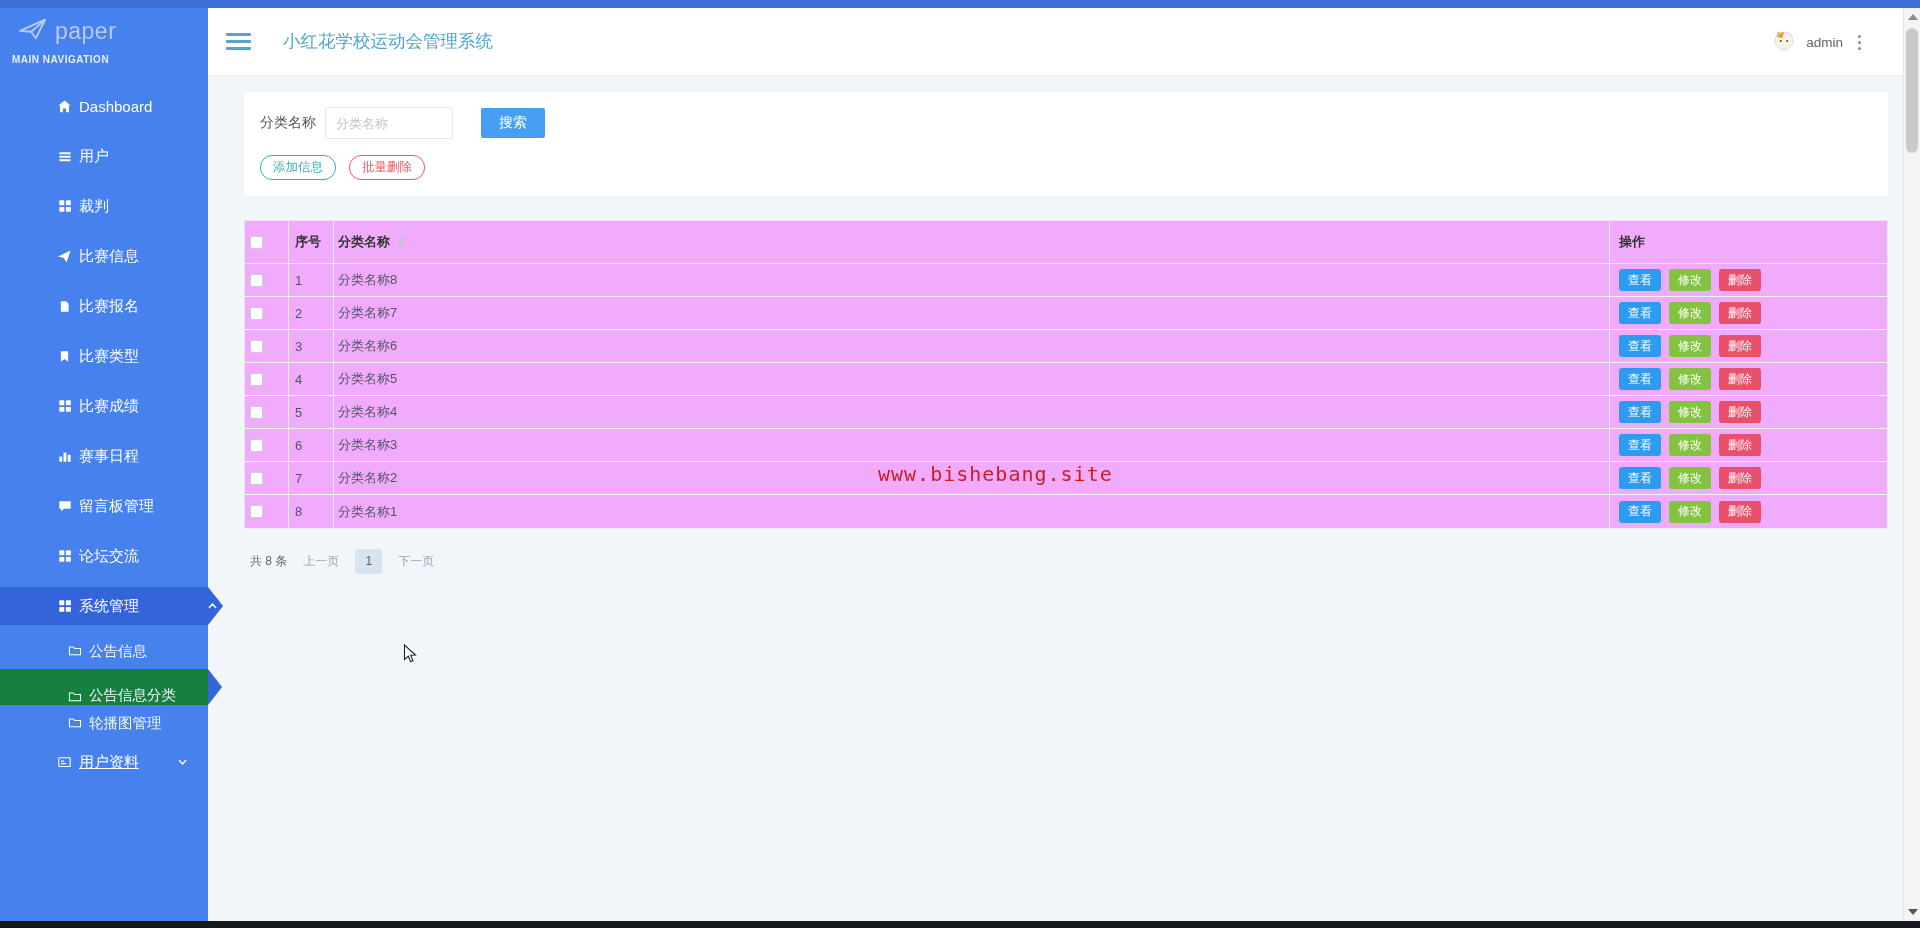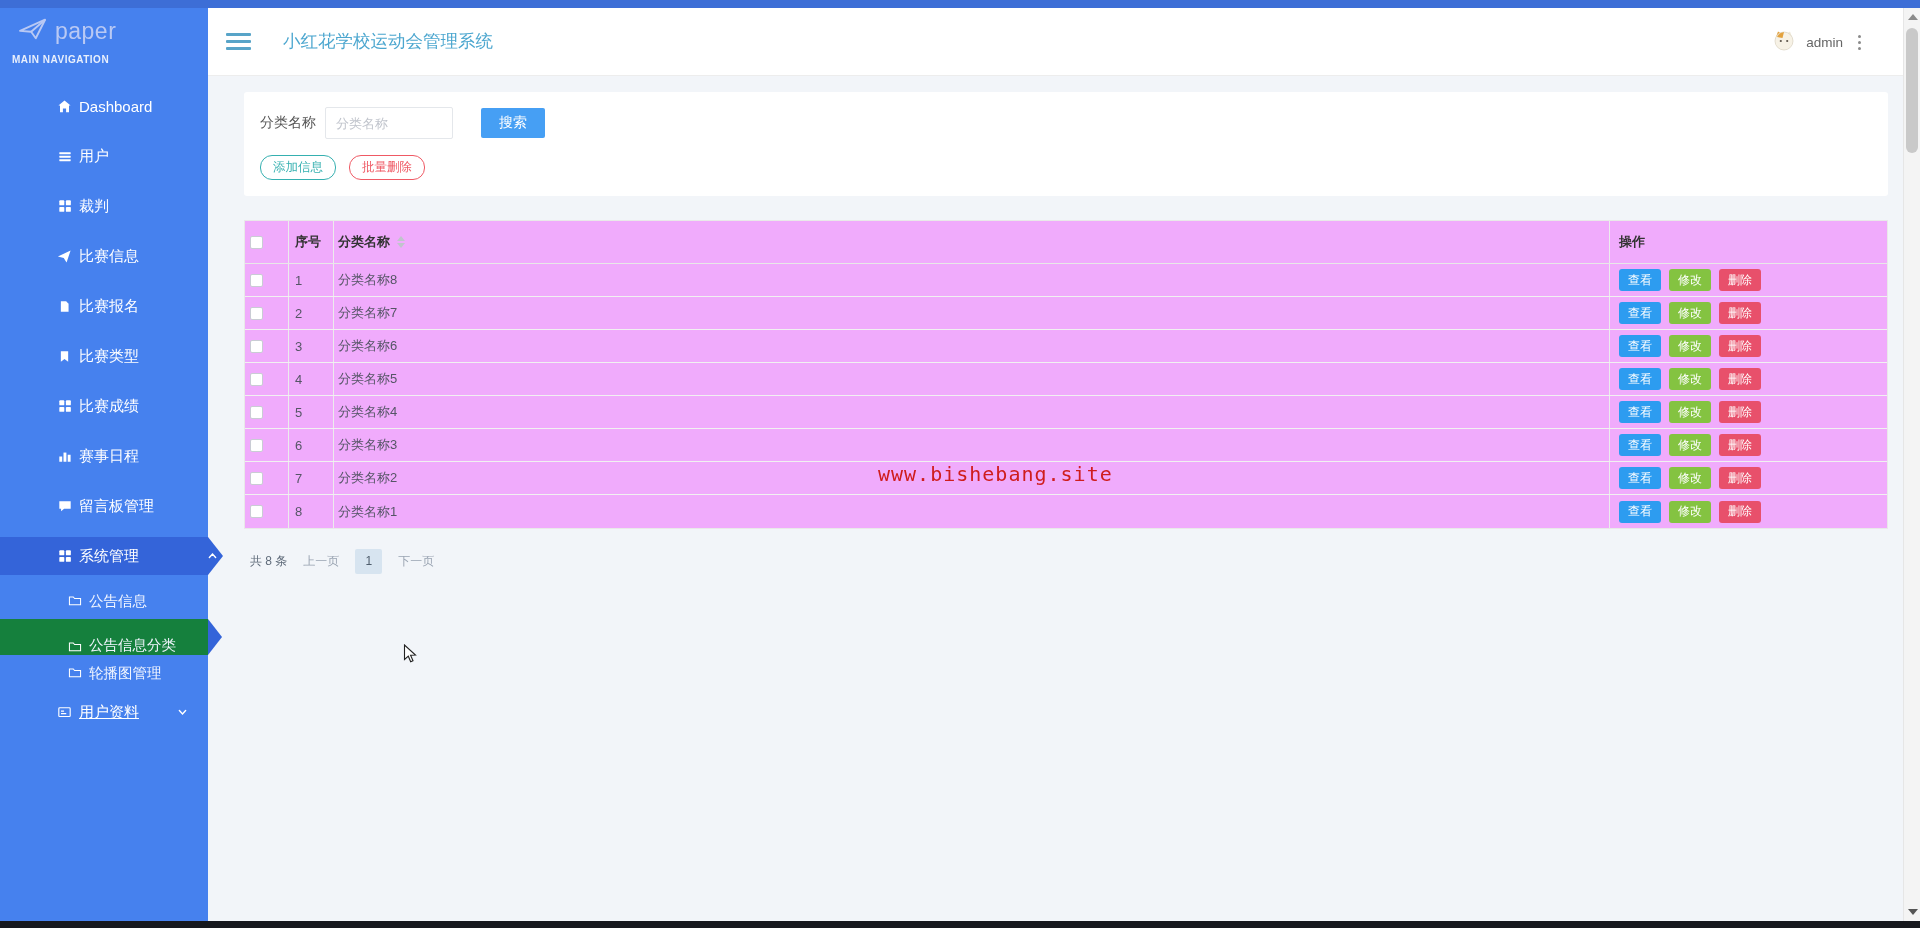--- a/index.html
+++ b/index.html
@@ -175,20 +175,31 @@
         </span>
       <span>赛事日程</span>
     </li>
     <li class="nav-item">
       <span class="nicon">
           <svg width="14" height="14" viewBox="0 0 16 16" fill="#fff">
             <path d="M1.5 2.5 h13 v8.5 h-7.5 l-3.5 3 v-3 h-2 z"></path>
           </svg>
         </span>
       <span>留言板管理</span>
+    </li>
+    <li class="nav-item">
+      <span class="nicon">
+          <svg width="14" height="14" viewBox="0 0 16 16" fill="#fff">
+            <rect x="1.5" y="1.5" width="5.7" height="5.7" rx="1"></rect>
+            <rect x="9" y="1.5" width="5.7" height="5.7" rx="1"></rect>
+            <rect x="1.5" y="9" width="5.7" height="5.7" rx="1"></rect>
+            <rect x="9" y="9" width="5.7" height="5.7" rx="1"></rect>
+          </svg>
+        </span>
+      <span>论坛交流</span>
     </li>
     <li class="nav-item active">
       <span class="nicon">
           <svg width="14" height="14" viewBox="0 0 16 16" fill="#fff">
             <rect x="1.5" y="1.5" width="5.7" height="5.7" rx="1"></rect>
             <rect x="9" y="1.5" width="5.7" height="5.7" rx="1"></rect>
             <rect x="1.5" y="9" width="5.7" height="5.7" rx="1"></rect>
             <rect x="9" y="9" width="5.7" height="5.7" rx="1"></rect>
           </svg>
         </span>

